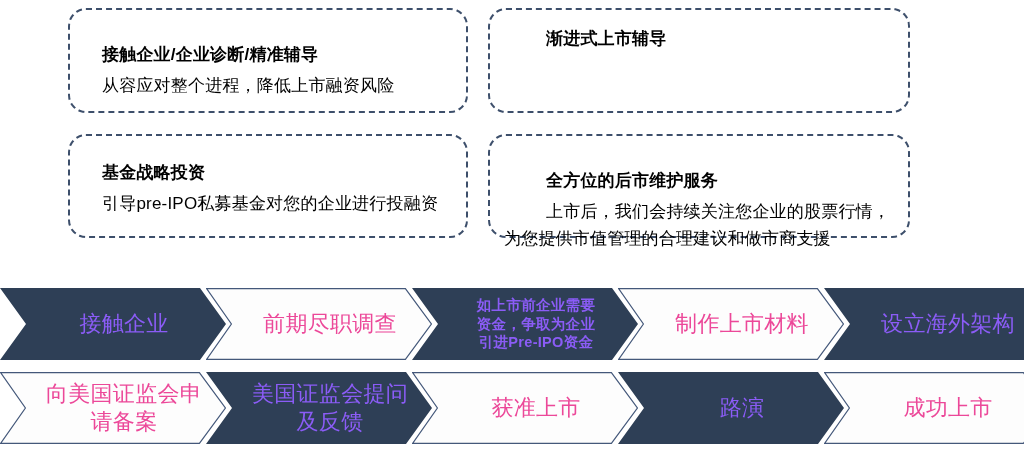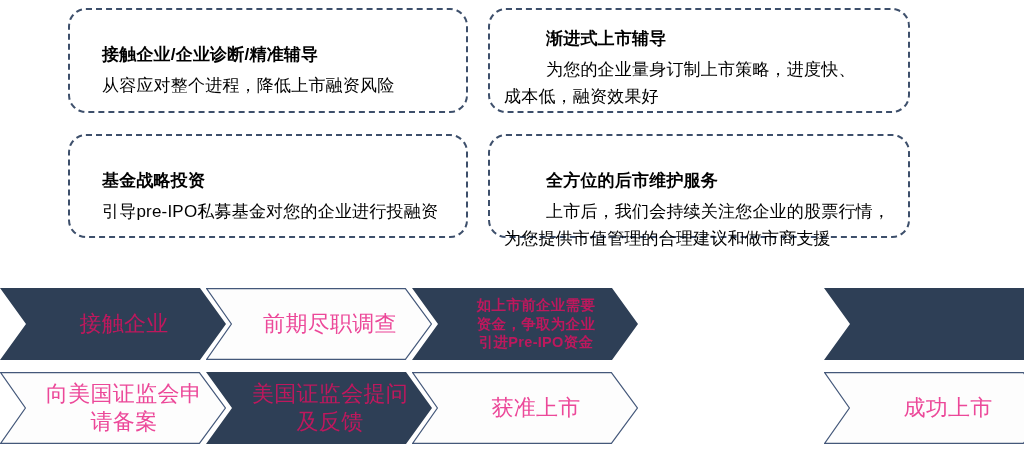--- a/index.html
+++ b/index.html
@@ -45,21 +45,21 @@
   #card-3 { left: 68px;  top: 134px; width: 400px; height: 104px; }
   #card-4 { left: 488px; top: 134px; width: 422px; height: 104px; }
 
   #card-1 .card-title { padding-left: 18px; margin-top: 22px; }
   #card-1 .card-body  { padding-left: 18px; margin-top: 4px; }
 
   #card-2 .card-title { padding-left: 42px; margin-top: 6px; }
   #card-2 .card-body  { margin-top: 4px; }
   #card-2 .card-body .ln:first-child { text-indent: 42px; }
 
-  #card-3 .card-title { padding-left: 18px; margin-top: 22px; }
+  #card-3 .card-title { padding-left: 18px; margin-top: 14px; }
   #card-3 .card-body  { padding-left: 18px; margin-top: 4px; }
 
   #card-4 .card-title { padding-left: 42px; margin-top: 22px; }
   #card-4 .card-body  { margin-top: 4px; }
   #card-4 .card-body .ln:first-child { text-indent: 42px; }
 
   
   .flow-row {
     position: absolute;
     left: 0;
@@ -88,40 +88,36 @@
   }
   .chev-label {
     position: relative;
     z-index: 2;
     font-size: 22px;
     line-height: 1.28;
     letter-spacing: 0.3px;
     white-space: pre-line;
     padding: 0 8px;
   }
-  .chev.dark .chev-label { color: #be185d; }
+  .chev.dark .chev-label { color: #8b5cf6; }
   .chev.light .chev-label { color: #ec4899; }
   .chev.small .chev-label { font-size: 14.5px; font-weight: bold; line-height: 1.3; }
 </style>
 </head>
 <body>
 
 <div class="card" id="card-1">
   <div class="card-title">接触企业/企业诊断/精准辅导</div>
   <div class="card-body">
     <span class="ln">从容应对整个进程，降低上市融资风险</span>
   </div>
 </div>
 
 <div class="card" id="card-2">
   <div class="card-title">渐进式上市辅导</div>
-  <div class="card-body">
-    <span class="ln">为您的企业量身订制上市策略，进度快、</span>
-    <span class="ln">成本低，融资效果好</span>
-  </div>
 </div>
 
 <div class="card" id="card-3">
   <div class="card-title">基金战略投资</div>
   <div class="card-body">
     <span class="ln">引导pre-IPO私募基金对您的企业进行投融资</span>
   </div>
 </div>
 
 <div class="card" id="card-4">
@@ -146,24 +142,31 @@
       <div class="chev-label" style="margin-left: 22px;">前期尽职调查</div>
     </div>
     <div class="chev dark small" style="left: 412px; width: 226px; z-index: 18;">
       <svg class="chev-svg" viewBox="0 0 226 72" preserveAspectRatio="none">
         <polygon points="0,0 200,0 226,36 200,72 0,72 26,36" fill="#2e3f56" stroke="#2e3f56" stroke-width="0" stroke-linejoin="miter"></polygon>
       </svg>
       <div class="chev-label" style="margin-left: 22px;">如上市前企业需要
 资金，争取为企业
 引进Pre-IPO资金</div>
     </div>
+    <div class="chev light" style="left: 618px; width: 226px; z-index: 17;">
+      <svg class="chev-svg" viewBox="0 0 226 72" preserveAspectRatio="none">
+        <polygon points="0.6,0.6 199.4,0.6 225.4,36 199.4,71.4 0.6,71.4 25.4,36" fill="#fdfdfd" stroke="#44587a" stroke-width="1.2" stroke-linejoin="miter"></polygon>
+      </svg>
+      <div class="chev-label" style="margin-left: 22px;">制作上市材料</div>
+    </div>
     <div class="chev dark" style="left: 824px; width: 226px; z-index: 16;">
       <svg class="chev-svg" viewBox="0 0 226 72" preserveAspectRatio="none">
         <polygon points="0,0 200,0 226,36 200,72 0,72 26,36" fill="#2e3f56" stroke="#2e3f56" stroke-width="0" stroke-linejoin="miter"></polygon>
       </svg>
+      <div class="chev-label" style="margin-left: 22px;">设立海外架构</div>
     </div>
   </div>
 <div class="flow-row" id="flow-row-2">
     <div class="chev light" style="left: 0px; width: 226px; z-index: 20; justify-content: center;">
       <svg class="chev-svg" viewBox="0 0 226 72" preserveAspectRatio="none">
         <polygon points="0.6,0.6 199.4,0.6 225.4,36 199.4,71.4 0.6,71.4 25.4,36" fill="#fdfdfd" stroke="#44587a" stroke-width="1.2" stroke-linejoin="miter"></polygon>
       </svg>
       <div class="chev-label" style="margin-left: 22px;">向美国证监会申
 请备案</div>
     </div>
@@ -173,19 +176,25 @@
       </svg>
       <div class="chev-label" style="margin-left: 22px;">美国证监会提问
 及反馈</div>
     </div>
     <div class="chev light" style="left: 412px; width: 226px; z-index: 18;">
       <svg class="chev-svg" viewBox="0 0 226 72" preserveAspectRatio="none">
         <polygon points="0.6,0.6 199.4,0.6 225.4,36 199.4,71.4 0.6,71.4 25.4,36" fill="#fdfdfd" stroke="#44587a" stroke-width="1.2" stroke-linejoin="miter"></polygon>
       </svg>
       <div class="chev-label" style="margin-left: 22px;">获准上市</div>
     </div>
+    <div class="chev dark" style="left: 618px; width: 226px; z-index: 17;">
+      <svg class="chev-svg" viewBox="0 0 226 72" preserveAspectRatio="none">
+        <polygon points="0,0 200,0 226,36 200,72 0,72 26,36" fill="#2e3f56" stroke="#2e3f56" stroke-width="0" stroke-linejoin="miter"></polygon>
+      </svg>
+      <div class="chev-label" style="margin-left: 22px;">路演</div>
+    </div>
     <div class="chev light" style="left: 824px; width: 226px; z-index: 16;">
       <svg class="chev-svg" viewBox="0 0 226 72" preserveAspectRatio="none">
         <polygon points="0.6,0.6 199.4,0.6 225.4,36 199.4,71.4 0.6,71.4 25.4,36" fill="#fdfdfd" stroke="#44587a" stroke-width="1.2" stroke-linejoin="miter"></polygon>
       </svg>
       <div class="chev-label" style="margin-left: 22px;">成功上市</div>
     </div>
   </div>
 
 </body></html>

